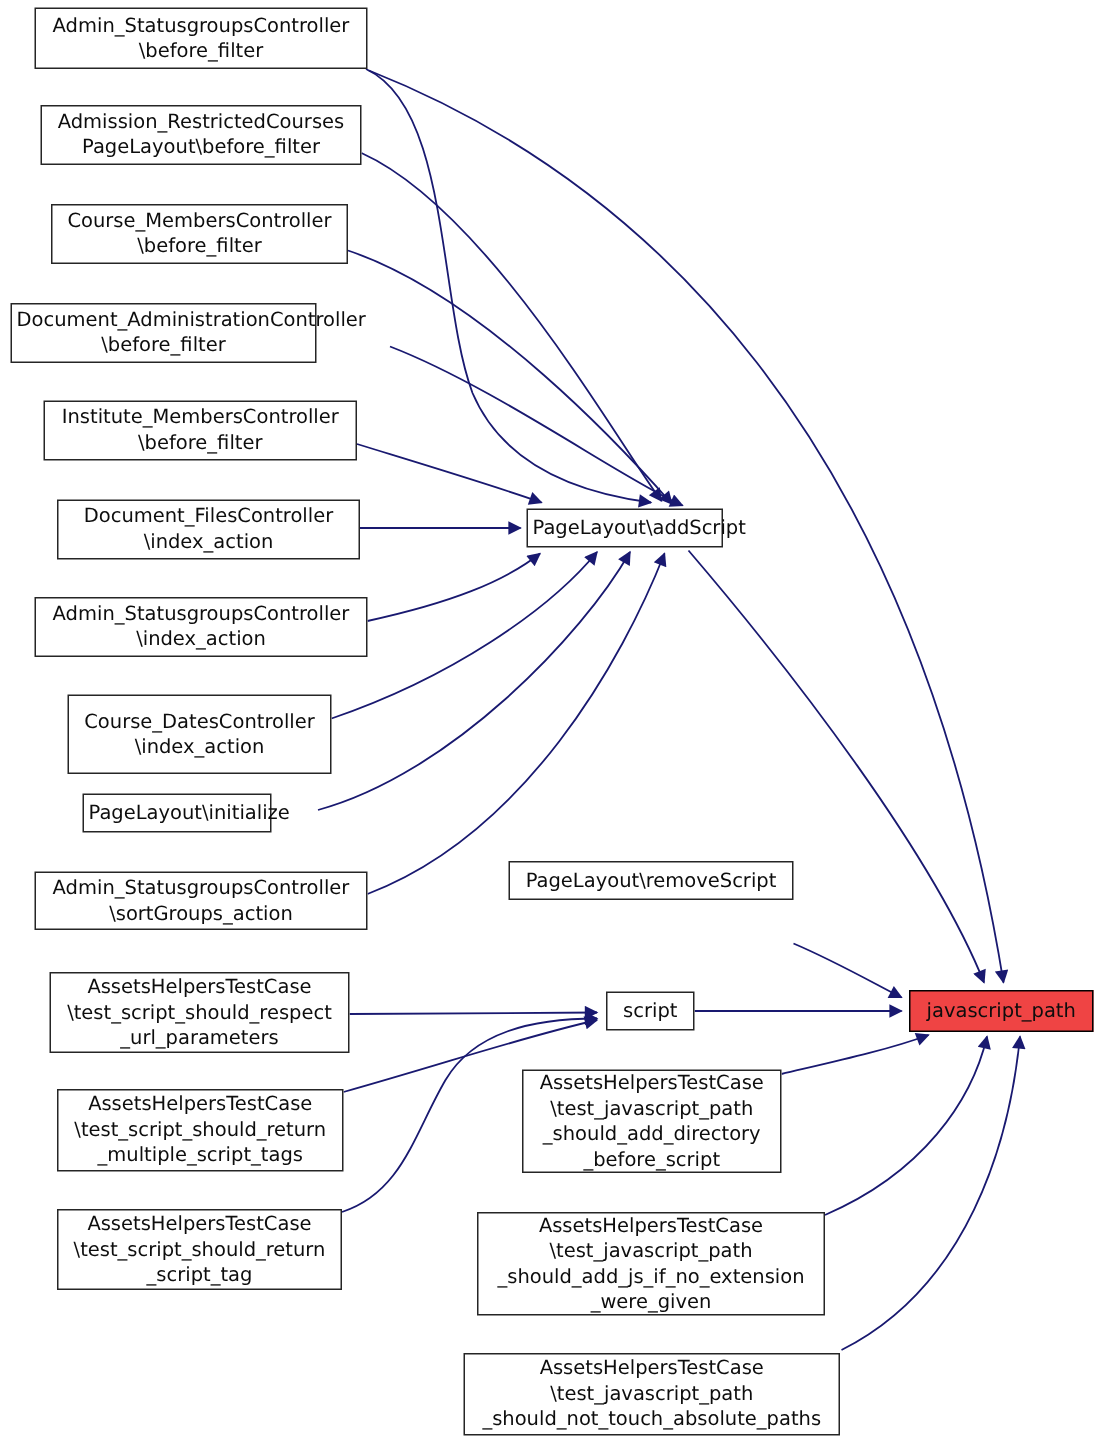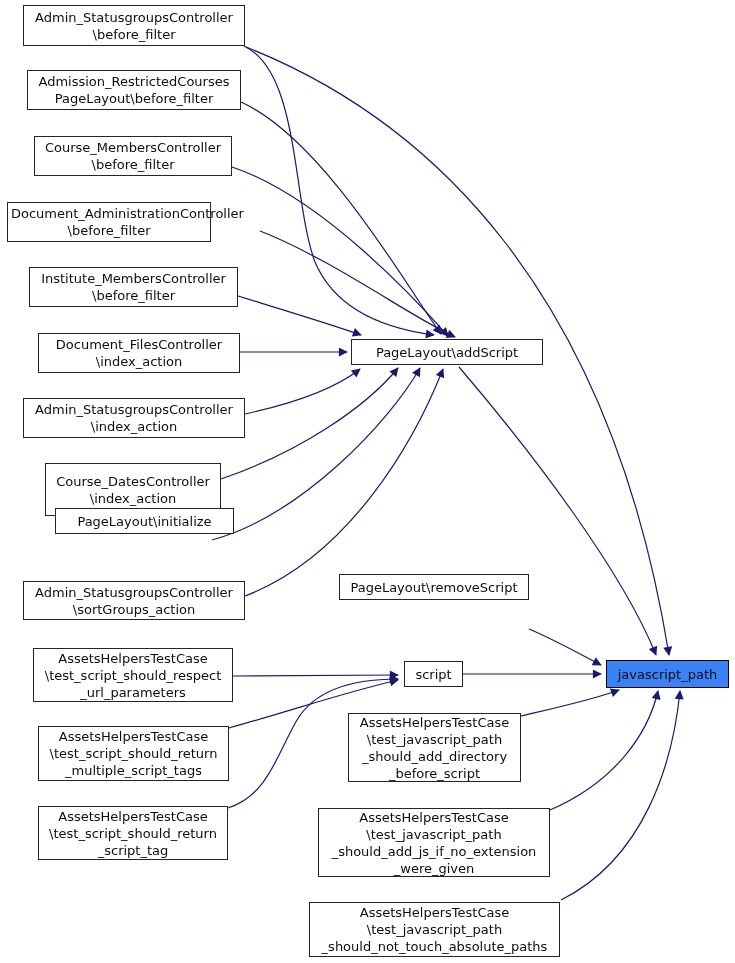--- a/index.html
+++ b/index.html
@@ -32,21 +32,21 @@
     text-align: center;
     display: flex;
     flex-direction: column;
     justify-content: center;
     padding: 1px 3px;
     white-space: nowrap;
     cursor: pointer;
   }
   .node span { display: block; }
   .node.highlight {
-    background: #3b82f6;
+    background: #ef4444;
     border: 1.5px solid #000000;
     text-align: center;
   }
 </style>
 </head>
 <body>
 
 <div class="canvas">
 
   <svg class="edges" viewBox="0 0 735 963" xmlns="http://www.w3.org/2000/svg">
@@ -113,21 +113,21 @@
   <div class="node" style="left:23px;top:398px;width:222px;height:40px">
     <span>Admin_StatusgroupsController</span>
     <span>\index_action</span>
   </div>
 
   <div class="node" style="left:45px;top:463px;width:176px;height:53px">
     <span>Course_DatesController</span>
     <span>\index_action</span>
   </div>
 
-  <div class="node" style="left:55px;top:508px;width:179px;height:26px">
+  <div class="node" style="left:55px;top:529px;width:126px;height:26px">
     <span>PageLayout\initialize</span>
   </div>
 
   <div class="node" style="left:23px;top:581px;width:222px;height:39px">
     <span>Admin_StatusgroupsController</span>
     <span>\sortGroups_action</span>
   </div>
 
   <div class="node" style="left:33px;top:648px;width:200px;height:54px">
     <span>AssetsHelpersTestCase</span>
@@ -140,21 +140,21 @@
     <span>\test_script_should_return</span>
     <span>_multiple_script_tags</span>
   </div>
 
   <div class="node" style="left:38px;top:806px;width:190px;height:54px">
     <span>AssetsHelpersTestCase</span>
     <span>\test_script_should_return</span>
     <span>_script_tag</span>
   </div>
 
-  <div class="node" style="left:351px;top:339px;width:192px;height:26px">
+  <div class="node" style="left:351px;top:339px;width:131px;height:26px">
     <span>PageLayout\addScript</span>
   </div>
 
   <div class="node" style="left:339px;top:574px;width:190px;height:26px">
     <span>PageLayout\removeScript</span>
   </div>
 
   <div class="node" style="left:404px;top:661px;width:59px;height:26px">
     <span>script</span>
   </div>

